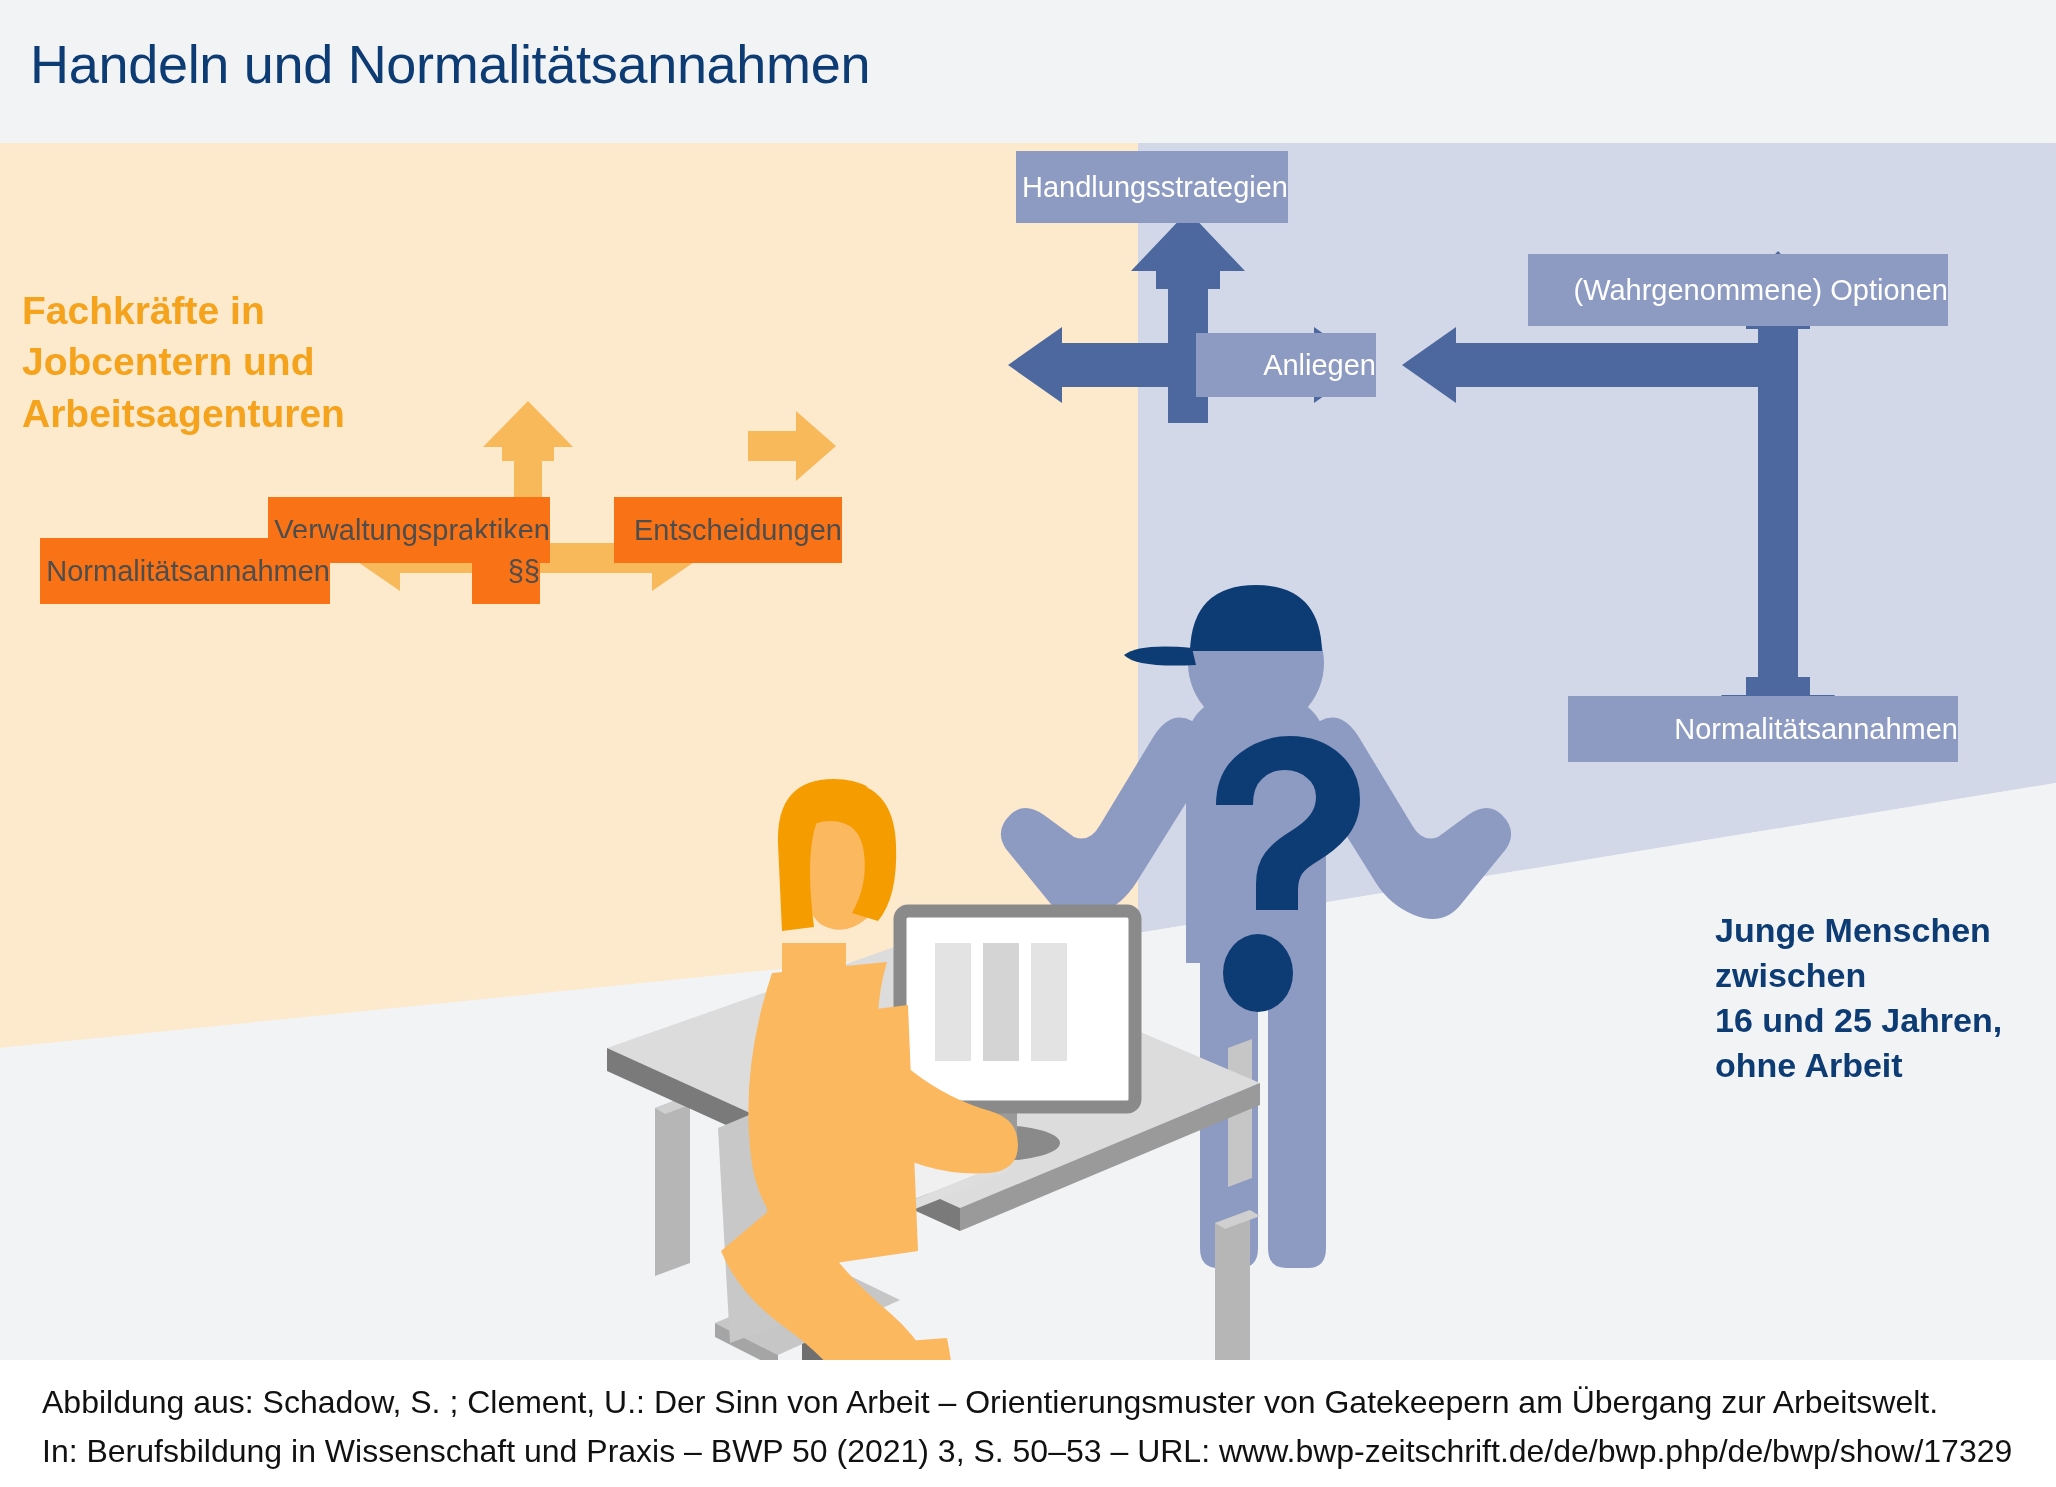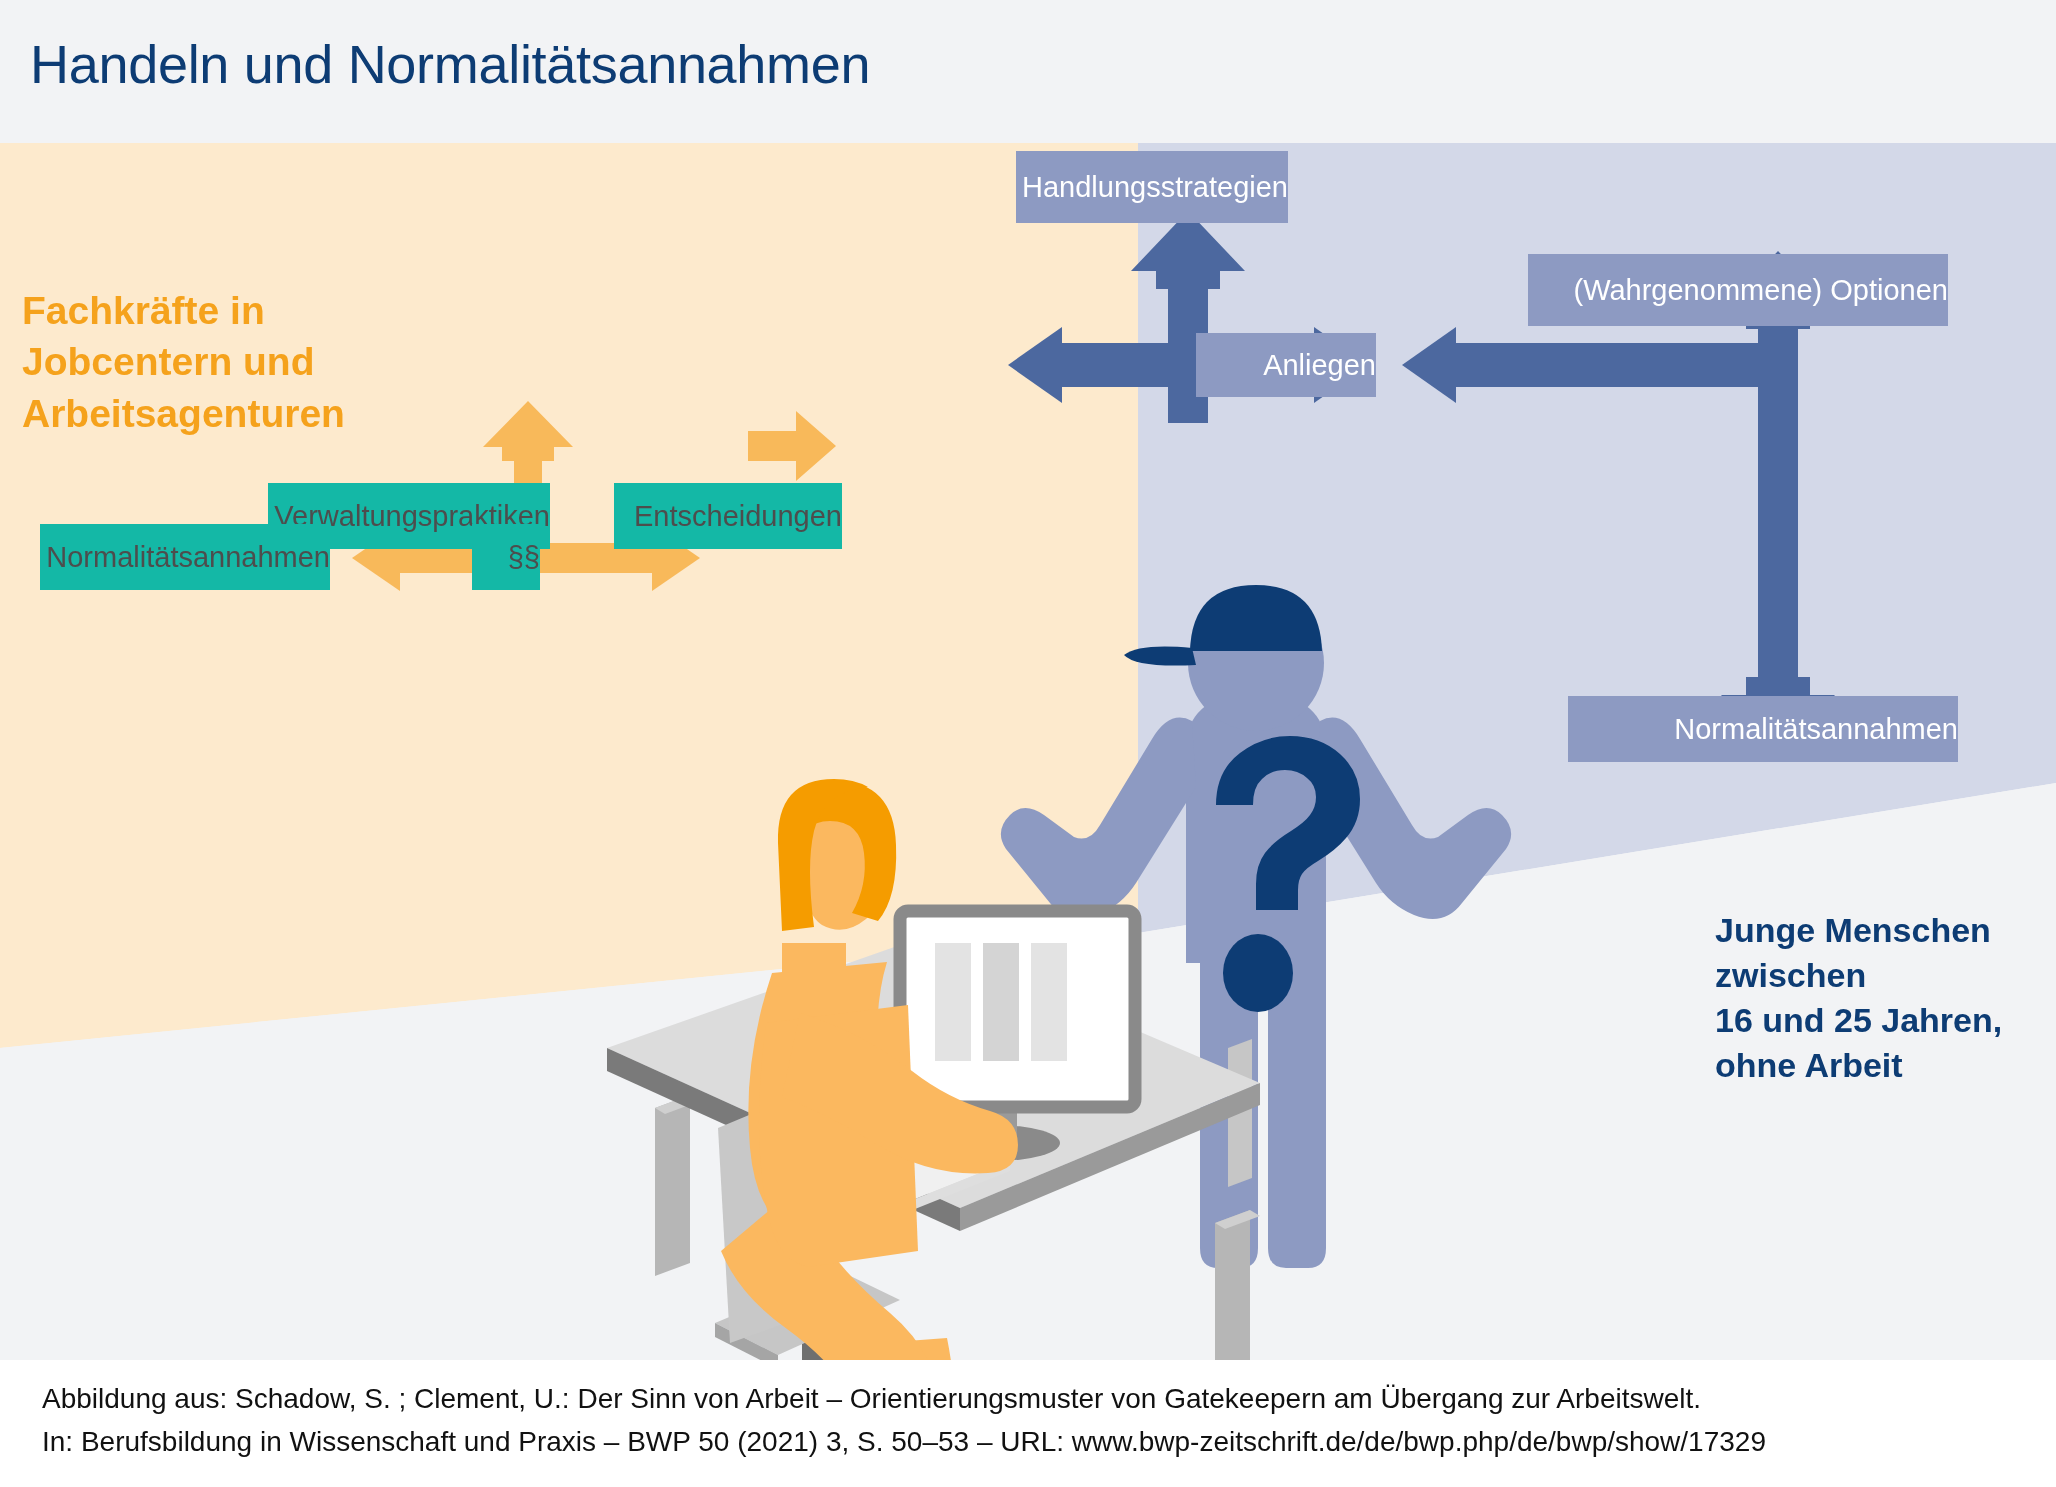--- a/index.html
+++ b/index.html
@@ -70,38 +70,38 @@
 
   
   .box{
     position:absolute;
     display:flex; align-items:center; justify-content:flex-end;
     box-sizing:border-box;
     font-size:29px;
     line-height:1;
     white-space:nowrap;
   }
-  .box.orange{ background:#14b8a6; color:#4d4d4d; }
+  .box.orange{ background:#f97316; color:#4d4d4d;margin-top:14px; }
   .box.blue  { background:#8d9ac2; color:#ffffff; }
 
   
   .arrow-layer{
     position:absolute; left:0; top:0; width:2056px; height:1217px;
     pointer-events:none;
   }
 
   
   .art-layer{
     position:absolute; left:0; top:0; width:2056px; height:1217px;
   }
 
   
   .caption{
     position:absolute; left:42px; top:1378px;
-    font-size:28px;
+    font-size:32px;
     line-height:1.52;
     color:#111111;
     white-space:pre-line;
     font-family:"Liberation Sans", sans-serif;
   }
 </style>
 </head>
 <body>
 
 <div id="stage">

